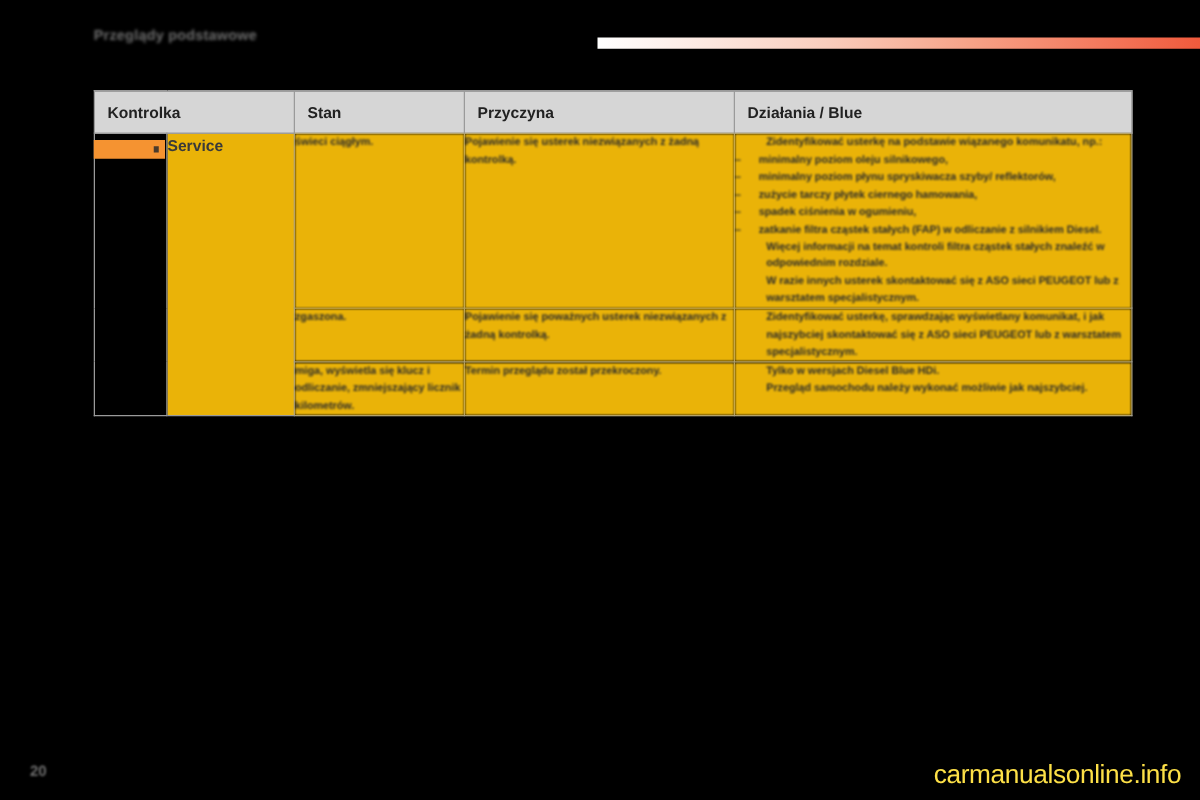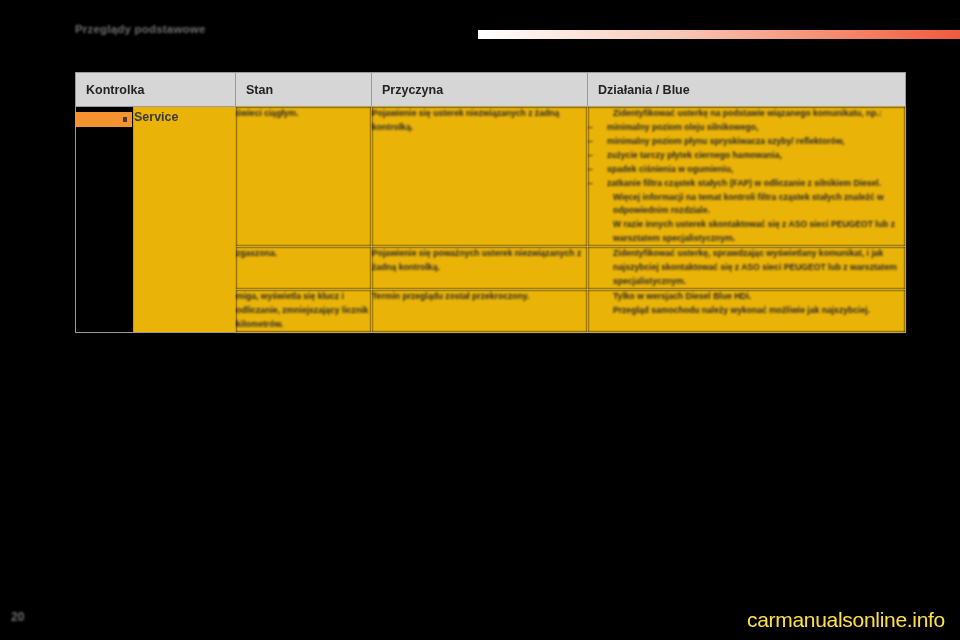--- a/index.html
+++ b/index.html
@@ -132,21 +132,21 @@
   ul.dashlist li .dash {
     position: absolute;
     left: 0;
     top: 0;
   }
   p.para { margin: 0; padding-left: 25px; }
 
   
   .page-number {
     position: absolute;
-    left: 11px;
+    left: 24px;
     bottom: 16px;
     font-size: 12px;
     font-weight: bold;
     color: #6e6e6e;
     filter: blur(0.9px);
   }
   .watermark {
     position: absolute;
     right: 15px;
     bottom: 8px;

